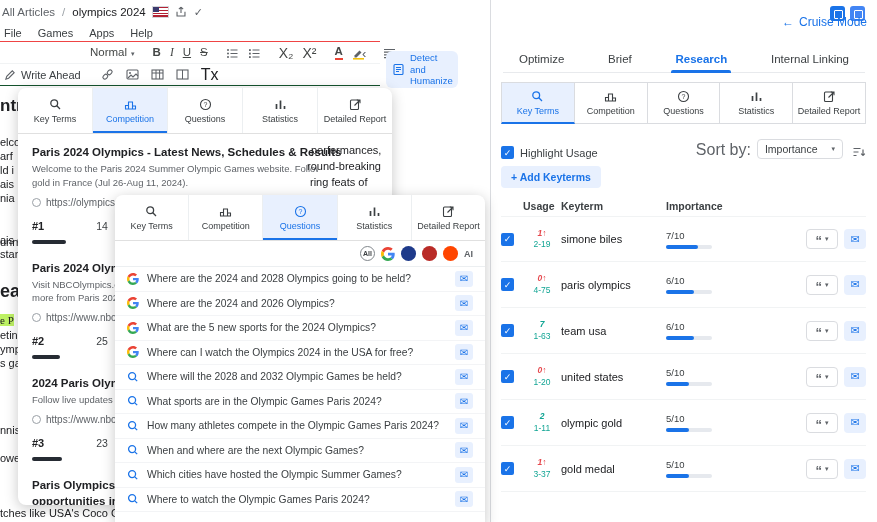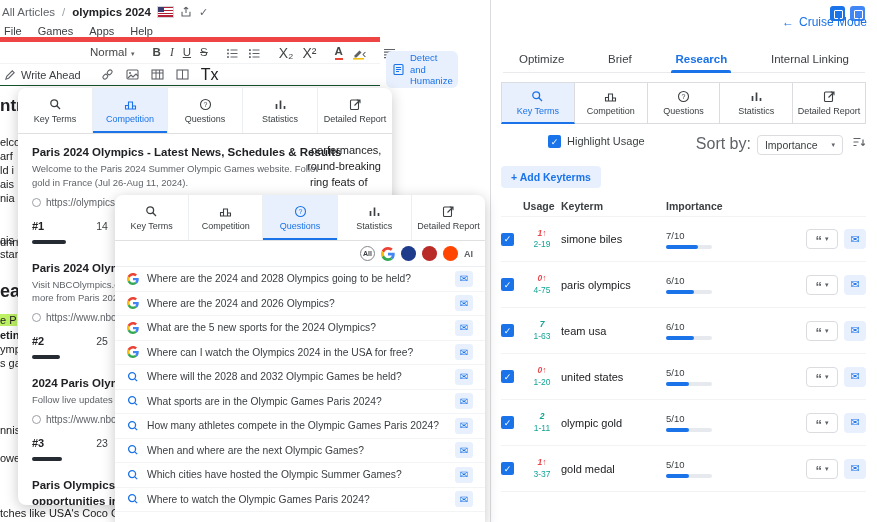--- a/index.html
+++ b/index.html
@@ -4,28 +4,28 @@
 <style>
   * { margin:0; padding:0; box-sizing:border-box; }
   html,body { background:#f3f4f6; }
   body { font-family:"Liberation Sans", sans-serif; }
   #canvas { position:relative; width:877px; height:522px; background:#fff; overflow:hidden; color:#202124; }
 
   
   .topbar { position:absolute; left:0; top:0; width:490px; height:24px; display:flex; align-items:center; gap:7px; padding-left:2px; font-size:11.5px; background:#fff; }
   .bc-root { color:#5f6368; }
   .bc-sep { color:#9aa0a6; }
-  .doc-title { font-weight:700; color:#202124; }
+  .doc-title { font-weight:400; color:#202124; }
   .flag { width:15px; height:10px; position:relative; background:repeating-linear-gradient(#b22234 0 1.4px,#fff 1.4px 2.8px); outline:1px solid #d5d7db; }
   .flag::after { content:""; position:absolute; left:0; top:0; width:6px; height:5px; background:#3c3b6e; }
   .tico { color:#5f6368; display:flex; align-items:center; }
   .checkico { font-size:11px; color:#5f6368; }
 
   
-  .menubar { position:absolute; left:0; top:24px; width:380px; height:18px; display:flex; gap:16px; padding-left:4px; font-size:11px; color:#3c4043; align-items:center; border-bottom:5px solid #ef4444; }
+  .menubar { position:absolute; left:0; top:24px; width:380px; height:18px; display:flex; gap:16px; padding-left:4px; font-size:11px; color:#3c4043; align-items:center; border-bottom:1px solid #ef4444; }
   .menubar span { cursor:default; }
 
   
   .toolbar1 { position:absolute; left:0; top:43px; width:380px; height:21px; display:flex; align-items:center; gap:9px; padding-left:90px; font-size:11.5px; color:#444746; border-bottom:1px solid #f1f3f4; }
   .toolbar2 { position:absolute; left:0; top:64px; width:380px; height:22px; display:flex; align-items:center; gap:12px; border-bottom:1px solid #14532d; }
   .tbsep { width:1px; height:13px; background:#e0e0e0; }
   .tbtn { cursor:default; line-height:1; }
   .tb-bold { font-weight:700; }
   .tb-italic { font-style:italic; font-family:"Liberation Serif", serif; }
   .tb-under { text-decoration:underline; }
@@ -38,21 +38,21 @@
   .collapse { position:absolute; left:362px; top:46px; font-size:13px; color:#5f6368; }
   .writeAhead { display:flex; align-items:center; gap:5px; padding:3px 8px 3px 4px; font-size:11px; color:#3c4043; }
   .tbicon { display:flex; align-items:center; color:#5f6368; }
 
   .detect { position:absolute; left:386px; top:51px; width:72px; height:37px; background:#e8f0fe; border-radius:6px; display:flex; align-items:center; gap:5px; padding:4px 6px; color:#1a73e8; font-size:9.5px; line-height:1.2; font-weight:500; }
 
   
   .frag { position:absolute; white-space:nowrap; font-size:11px; color:#202124; z-index:1; }
   .frag.h1 { font-size:17px; font-weight:700; }
   .frag.h2 { font-size:18px; font-weight:700; }
-  .frag.hl { background:#bef264; }
+  .frag.hl { background:#bef264;font-family:Liberation Serif, serif; }
   .frag.over { z-index:15;padding-left:11px; }
 
   
   .vdivider { position:absolute; left:490px; top:0; width:1px; height:522px; background:#dadce0; }
   .panel { position:absolute; left:491px; top:0; width:386px; height:522px; background:#fff; }
   .exticon { position:absolute; top:6px; width:15px; height:15px; border-radius:3px; background:#1a73e8; }
   .exticon::after { content:""; position:absolute; left:4px; top:4px; width:7px; height:7px; border:1.3px solid #fff; border-radius:1px; }
   .ext1 { right:32px; } .ext2 { right:12px; background:#4285f4; }
   .cruise { position:absolute; right:10px; top:15px; color:#1a73e8; font-size:12px; display:flex; gap:5px; align-items:center; font-weight:500; }
 
@@ -60,21 +60,21 @@
   .ptab { position:relative; display:flex; align-items:center; cursor:default; }
   .ptab.active { color:#1a73e8; font-weight:700; }
   .ptab.active::after { content:""; position:absolute; left:-4px; right:-4px; bottom:-1px; height:3px; background:#1a73e8; border-radius:2px 2px 0 0; }
 
   .subtabs { position:absolute; left:10px; right:11px; top:82px; height:42px; display:flex; }
   .stab { flex:1; border:1px solid #dadce0; border-left:none; display:flex; flex-direction:column; align-items:center; justify-content:center; gap:3px; font-size:9px; color:#3c4043; background:#fff; cursor:default; }
   .stab:first-child { border-left:1px solid #dadce0; }
   .stab.active { background:#e8f0fe; color:#1a73e8; border-bottom:2px solid #1a73e8; }
   .sicon { display:block; }
 
-  .controls { position:absolute; left:10px; right:11px; top:135px; height:24px; display:flex; align-items:flex-start;margin-left:47px; }
+  .controls { position:absolute; left:10px; right:11px; top:135px; height:24px; display:flex; align-items:flex-end; }
   .cb { width:13px; height:13px; background:#1a73e8; border-radius:2px; color:#fff; font-size:9px; display:inline-flex; align-items:center; justify-content:center; flex:none; }
   .cb::after { content:"✓"; }
   .hu-label { font-size:11px; color:#3c4043; margin-left:6px; }
   .spacer { flex:1; }
   .sortlabel { font-size:16px; color:#5f6368; }
   .select { margin-left:6px; border:1px solid #dadce0; border-radius:4px; padding:3px 7px; font-size:10.5px; color:#3c4043; display:flex; gap:14px; align-items:center; }
   .sorticon { margin-left:9px; color:#5f6368; display:flex; }
 
   .addbtn { position:absolute; left:10px; top:166px; background:#e8f0fe; color:#1a73e8; font-size:10.5px; font-weight:700; padding:5px 10px; border-radius:4px; cursor:default; }
 
@@ -257,21 +257,21 @@
   <span class="frag" style="left:0; top:136px;">elco</span>
   <span class="frag" style="left:0; top:150px;">arf</span>
   <span class="frag" style="left:0; top:164px;">ld i</span>
   <span class="frag" style="left:0; top:178px;">ais</span>
   <span class="frag" style="left:0; top:192px;">nia</span>
   <span class="frag" style="left:0; top:236px;">unn</span>
   <span class="frag" style="left:0; top:234px;">ais o</span>
   <span class="frag" style="left:0; top:248px;">stan—</span>
   <span class="frag h2" style="left:0; top:281px;">ea</span>
   <span class="frag hl" style="left:0; top:314px;">e P</span>
-  <span class="frag" style="left:0; top:329px;font-weight:bold;">etin</span>
+  <span class="frag" style="left:0; top:329px;">etin</span>
   <span class="frag" style="left:0; top:343px;">ymp</span>
   <span class="frag" style="left:0; top:357px;">s ga</span>
   <span class="frag" style="left:0; top:424px;">nnis</span>
   <span class="frag" style="left:0; top:452px;">owe</span>
   <span class="frag" style="left:0; top:507px;">tches like USA's Coco Gauth</span>
 
   <span class="frag over" style="left:300px; top:144px;">performances,</span>
   <span class="frag over" style="left:296px; top:160px;">round-breaking</span>
   <span class="frag over" style="left:299px; top:176px;">ring feats of</span>
 

